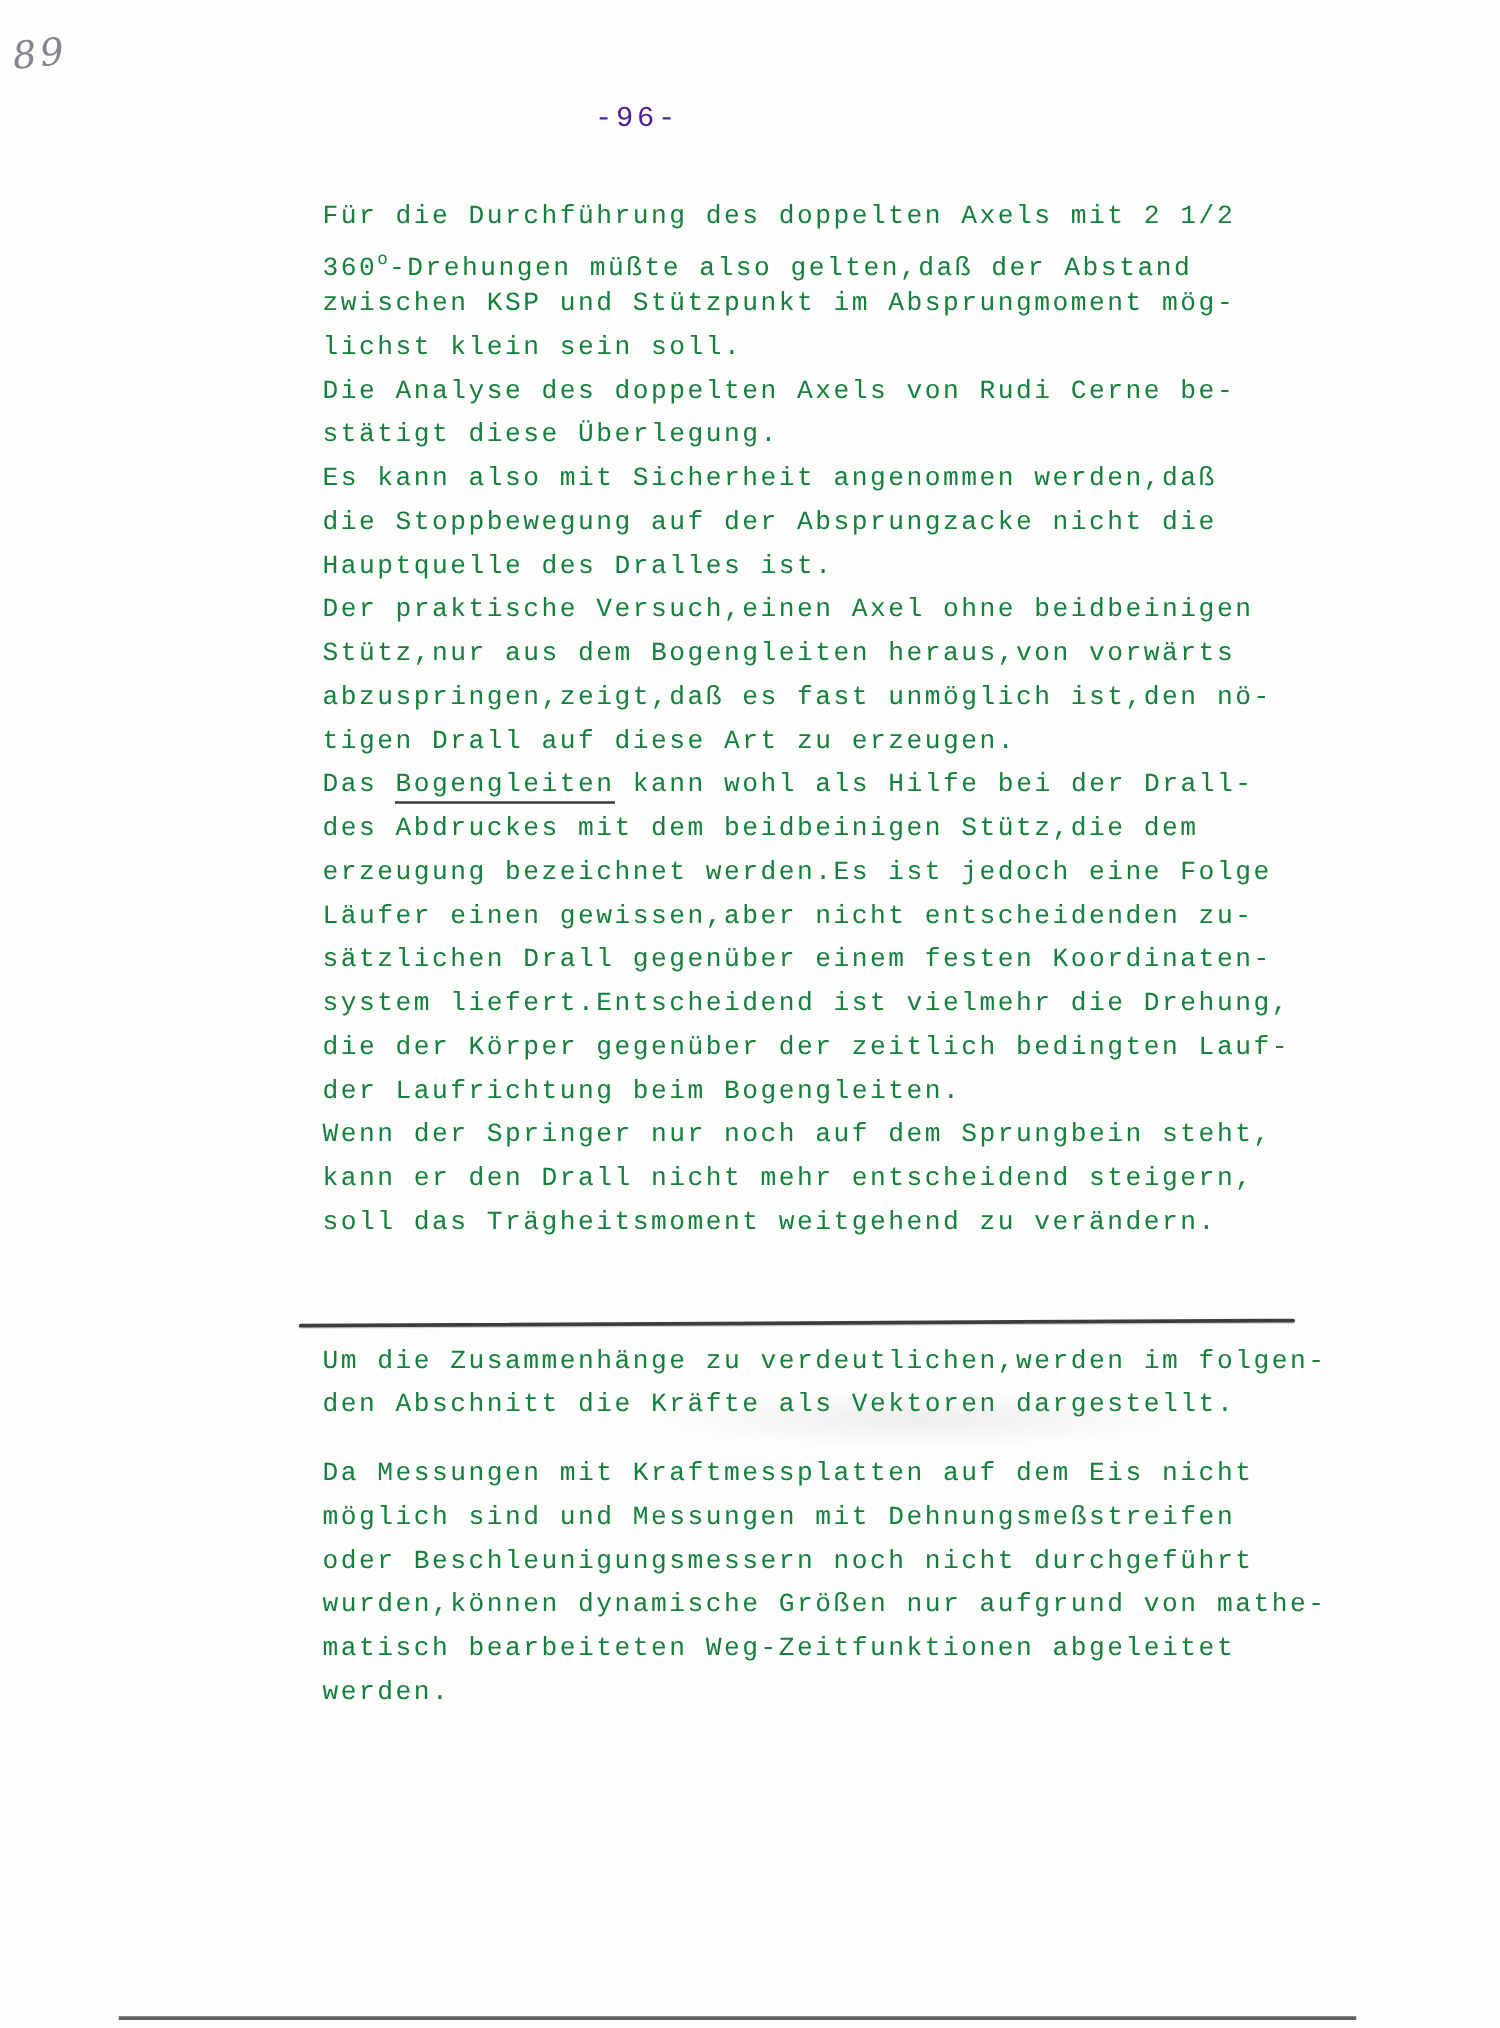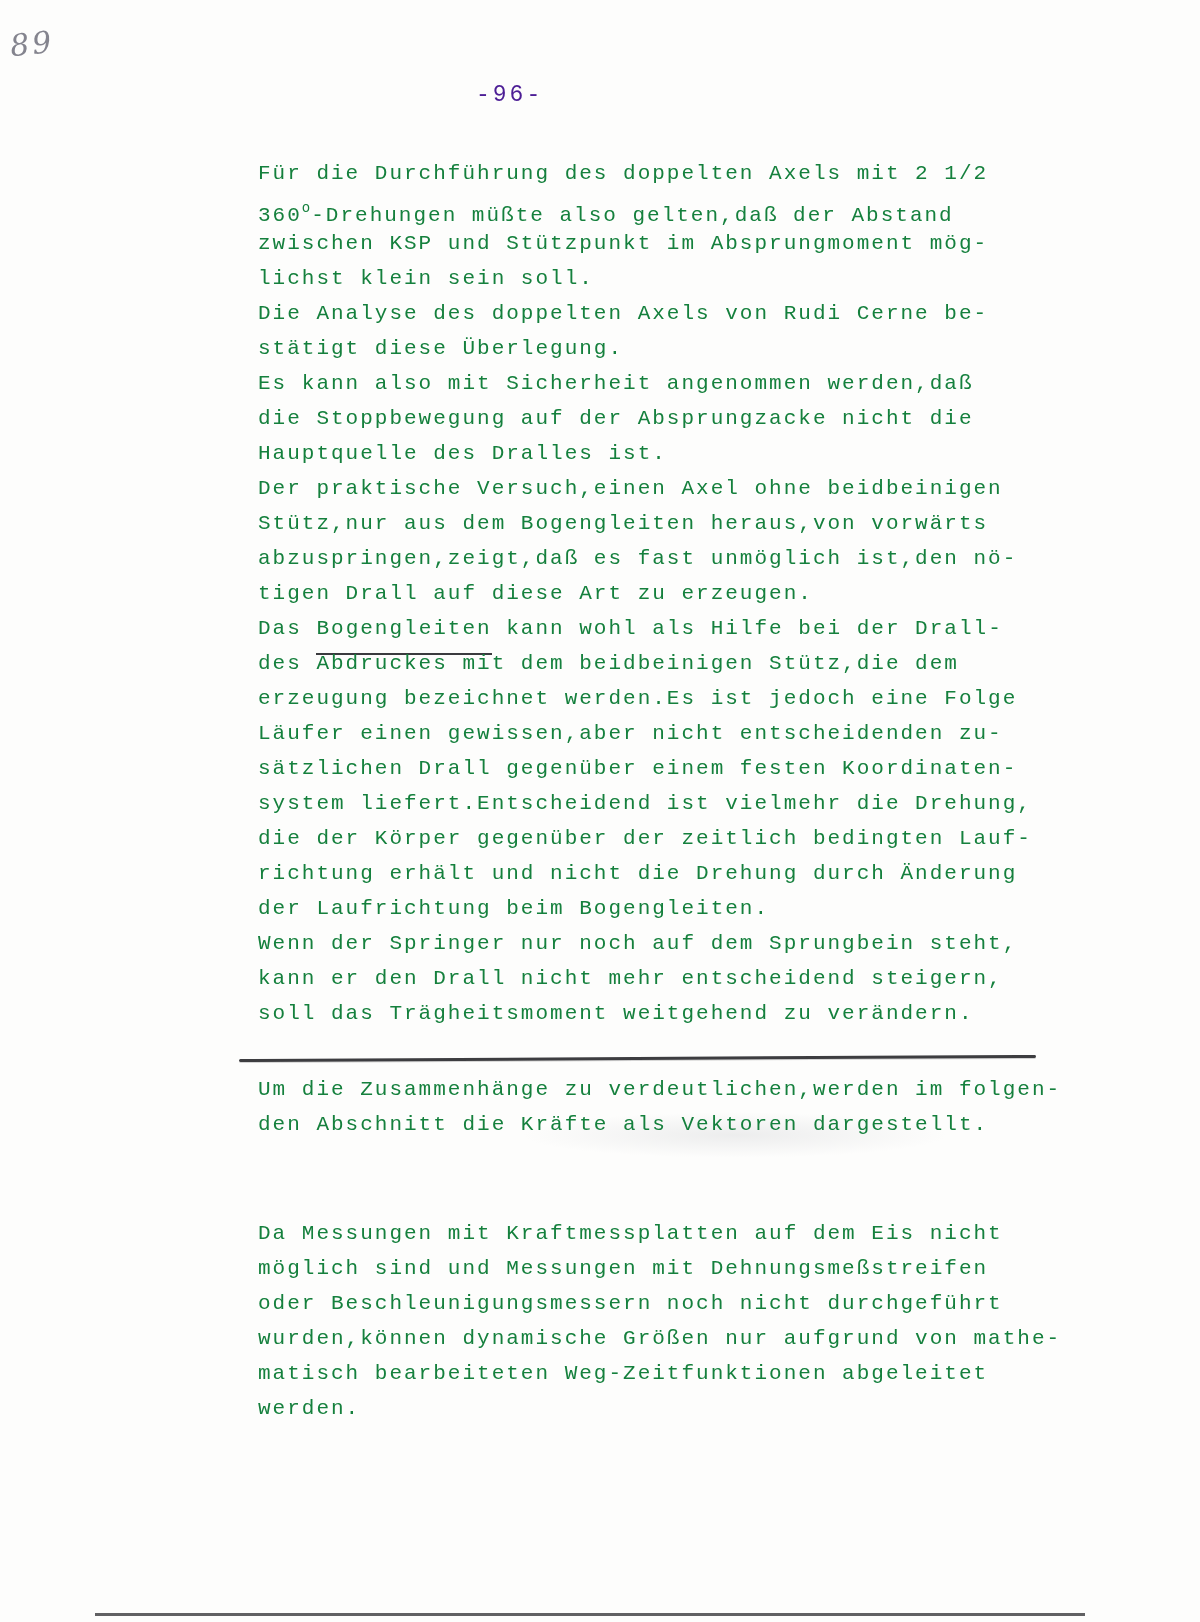--- a/index.html
+++ b/index.html
@@ -34,24 +34,24 @@
   .textblock {
     position: absolute;
     left: 258px;
     width: 830px;
     font-size: 21px;
     letter-spacing: 2px;
     color: #15803d;
   }
   .tblock1 { top: 156px; }
   .tblock2 { top: 1072px; }
-  .tblock3 { top: 1216px; }
+  .tblock3 { top: 1162px; }
   .tline { height: 35px; line-height: 35px; white-space: pre; }
   .sup { font-size: 14px; vertical-align: 9px; letter-spacing: 1px; }
-  .underlined { border-bottom: 2px solid #3a3a3e; padding-bottom: 13px; }
+  .underlined { border-bottom: 2px solid #3a3a3e; padding-bottom: 1px; }
   .divider {
     position: absolute;
     left: 239px;
     top: 1057px;
     width: 797px;
     height: 3px;
     background: #3d3d40;
     border-radius: 2px;
     transform: rotate(-0.3deg);
     box-shadow: 0 1px 0 rgba(90,90,90,0.25);
@@ -98,21 +98,20 @@
     <div class="tline">Stütz,nur aus dem Bogengleiten heraus,von vorwärts</div>
     <div class="tline">abzuspringen,zeigt,daß es fast unmöglich ist,den nö-</div>
     <div class="tline">tigen Drall auf diese Art zu erzeugen.</div>
     <div class="tline"><span>Das </span><span class="underlined">Bogengleiten</span><span> kann wohl als Hilfe bei der Drall-</span></div>
     <div class="tline">des Abdruckes mit dem beidbeinigen Stütz,die dem</div>
     <div class="tline">erzeugung bezeichnet werden.Es ist jedoch eine Folge</div>
     <div class="tline">Läufer einen gewissen,aber nicht entscheidenden zu-</div>
     <div class="tline">sätzlichen Drall gegenüber einem festen Koordinaten-</div>
     <div class="tline">system liefert.Entscheidend ist vielmehr die Drehung,</div>
     <div class="tline">die der Körper gegenüber der zeitlich bedingten Lauf-</div>
-    <div class="tline">richtung erhält und nicht die Drehung durch Änderung</div>
     <div class="tline">der Laufrichtung beim Bogengleiten.</div>
     <div class="tline">Wenn der Springer nur noch auf dem Sprungbein steht,</div>
     <div class="tline">kann er den Drall nicht mehr entscheidend steigern,</div>
     <div class="tline">soll das Trägheitsmoment weitgehend zu verändern.</div>
   </div>
 
   <div class="divider"></div>
 
   <div class="smudge"></div>
 

